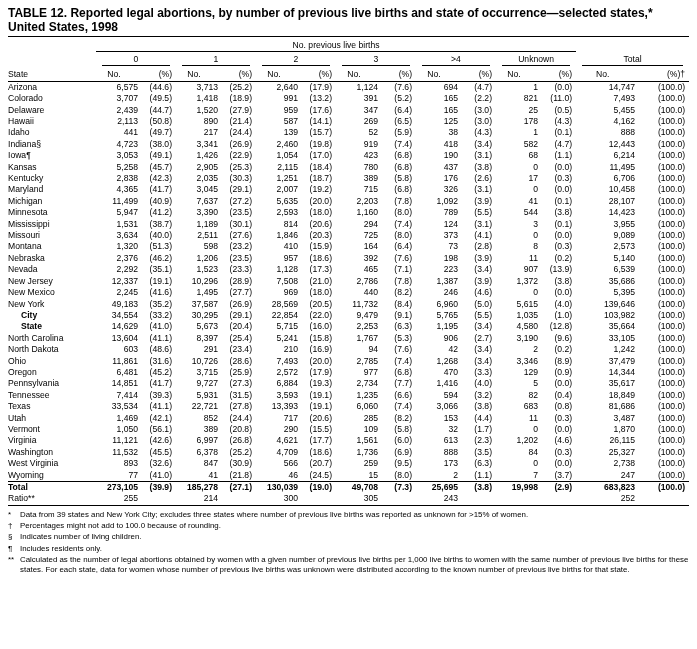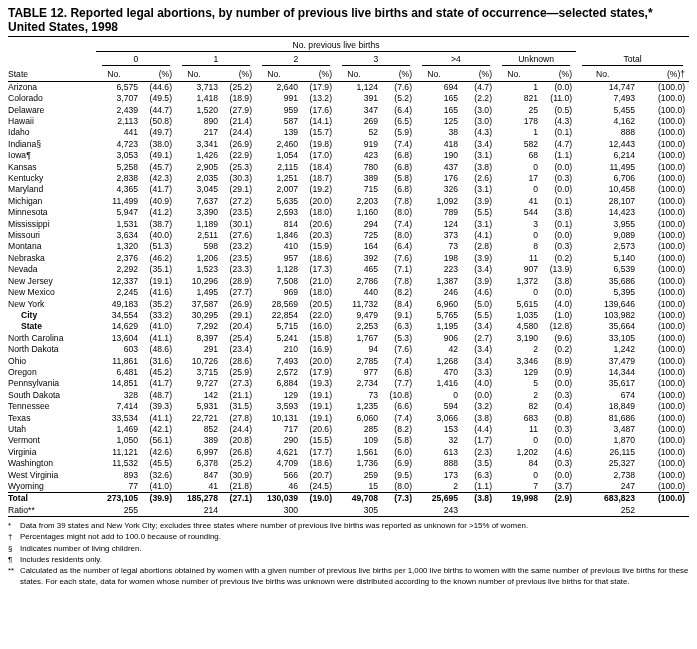--- a/index.html
+++ b/index.html
@@ -453,21 +453,21 @@
           <td class="pct-c">(5.5)</td>
           <td class="no-c">1,035</td>
           <td class="pct-c">(1.0)</td>
           <td class="no-c">103,982</td>
           <td class="pct-c">(100.0)</td>
         </tr>
         <tr class="indent">
           <td class="c-state">State</td>
           <td class="no-c">14,629</td>
           <td class="pct-c">(41.0)</td>
-          <td class="no-c">7,292</td>
+          <td class="no-c">5,673</td>
           <td class="pct-c">(20.4)</td>
           <td class="no-c">5,715</td>
           <td class="pct-c">(16.0)</td>
           <td class="no-c">2,253</td>
           <td class="pct-c">(6.3)</td>
           <td class="no-c">1,195</td>
           <td class="pct-c">(3.4)</td>
           <td class="no-c">4,580</td>
           <td class="pct-c">(12.8)</td>
           <td class="no-c">35,664</td>
@@ -552,37 +552,20 @@
           <td class="no-c">2,734</td>
           <td class="pct-c">(7.7)</td>
           <td class="no-c">1,416</td>
           <td class="pct-c">(4.0)</td>
           <td class="no-c">5</td>
           <td class="pct-c">(0.0)</td>
           <td class="no-c">35,617</td>
           <td class="pct-c">(100.0)</td>
         </tr>
         <tr>
-          <td class="c-state">South Dakota</td>
-          <td class="no-c">328</td>
-          <td class="pct-c">(48.7)</td>
-          <td class="no-c">142</td>
-          <td class="pct-c">(21.1)</td>
-          <td class="no-c">129</td>
-          <td class="pct-c">(19.1)</td>
-          <td class="no-c">73</td>
-          <td class="pct-c">(10.8)</td>
-          <td class="no-c">0</td>
-          <td class="pct-c">(0.0)</td>
-          <td class="no-c">2</td>
-          <td class="pct-c">(0.3)</td>
-          <td class="no-c">674</td>
-          <td class="pct-c">(100.0)</td>
-        </tr>
-        <tr>
           <td class="c-state">Tennessee</td>
           <td class="no-c">7,414</td>
           <td class="pct-c">(39.3)</td>
           <td class="no-c">5,931</td>
           <td class="pct-c">(31.5)</td>
           <td class="no-c">3,593</td>
           <td class="pct-c">(19.1)</td>
           <td class="no-c">1,235</td>
           <td class="pct-c">(6.6)</td>
           <td class="no-c">594</td>
@@ -591,21 +574,21 @@
           <td class="pct-c">(0.4)</td>
           <td class="no-c">18,849</td>
           <td class="pct-c">(100.0)</td>
         </tr>
         <tr>
           <td class="c-state">Texas</td>
           <td class="no-c">33,534</td>
           <td class="pct-c">(41.1)</td>
           <td class="no-c">22,721</td>
           <td class="pct-c">(27.8)</td>
-          <td class="no-c">10,131</td>
+          <td class="no-c">13,393</td>
           <td class="pct-c">(19.1)</td>
           <td class="no-c">6,060</td>
           <td class="pct-c">(7.4)</td>
           <td class="no-c">3,066</td>
           <td class="pct-c">(3.8)</td>
           <td class="no-c">683</td>
           <td class="pct-c">(0.8)</td>
           <td class="no-c">81,686</td>
           <td class="pct-c">(100.0)</td>
         </tr>

